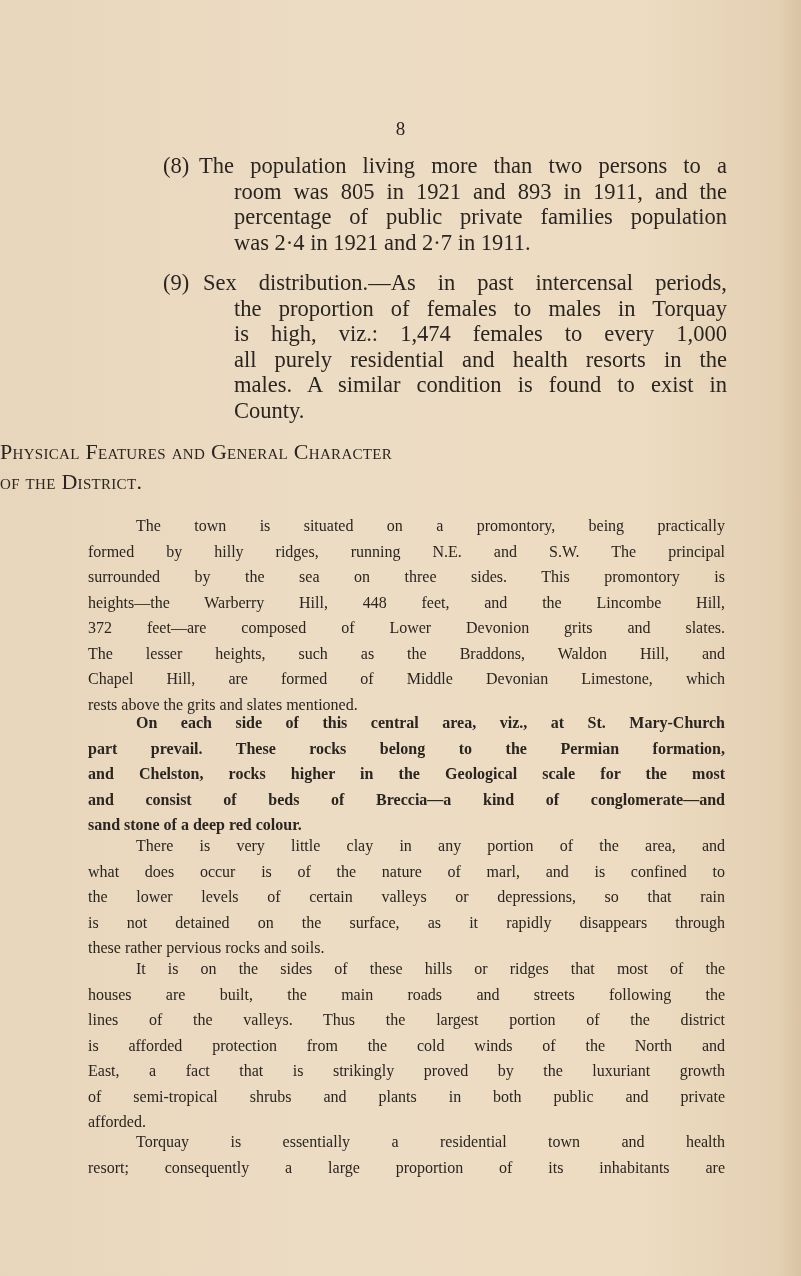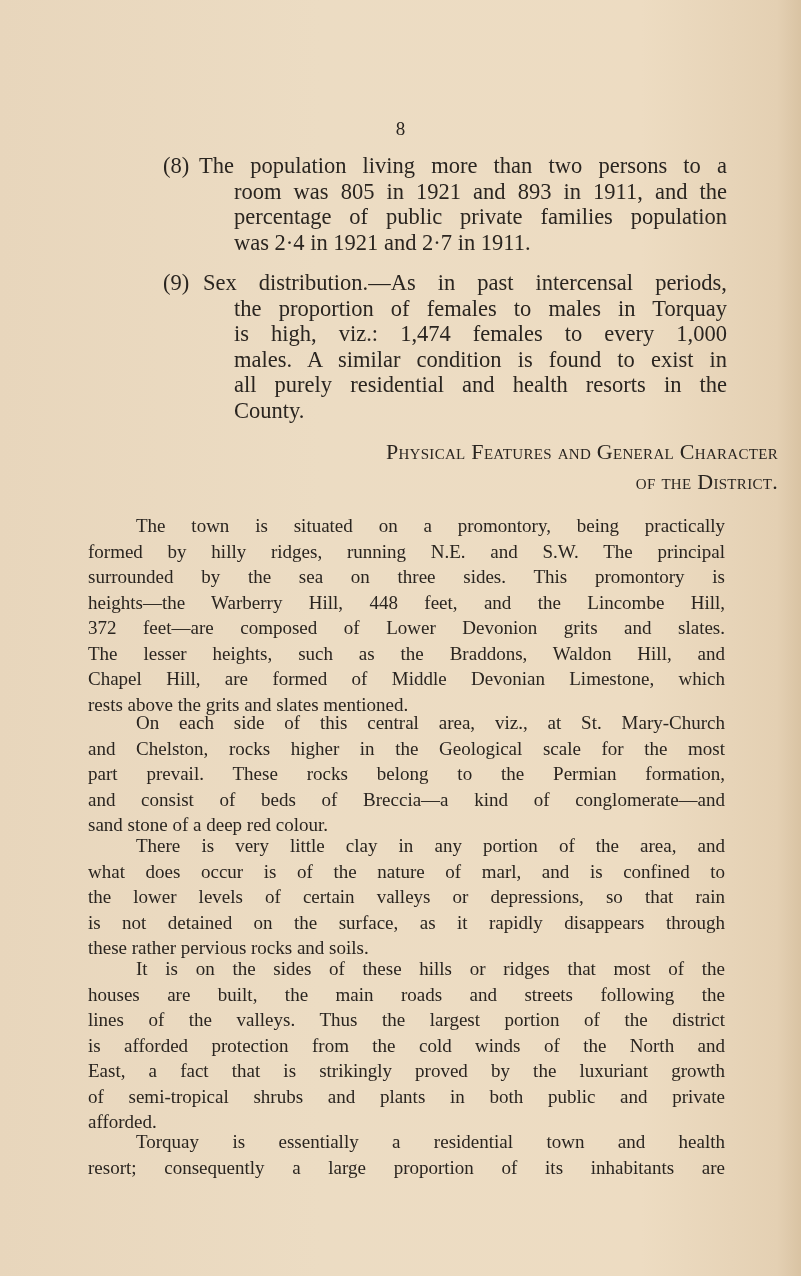--- a/index.html
+++ b/index.html
@@ -17,27 +17,27 @@
     }
     .item {
       position: absolute; left: 163px; width: 564px;
       font-size: 22.5px; line-height: 25.5px;
     }
     .item .num { position: absolute; left: 0; top: 0; }
     .item .body { margin-left: 71px; text-align: justify; text-align-last: left; }
     .line { display: block; white-space: nowrap; text-align: justify; text-align-last: justify; }
     .line.last { text-align-last: left; }
     .heading {
-      position: absolute; left: 0; width: 778px; text-align: right;
+      position: absolute; left: 0; width: 778px; text-align: left;
       font-size: 22px; line-height: 34px; letter-spacing: 0.3px;
     }
     .sc { font-variant: small-caps; }
     .para {
       position: absolute; left: 88px; width: 637px;
-      font-size: 19px; line-height: 25.5px;
+      font-size: 16px; line-height: 25.5px;
     }
     .para .line.indent { padding-left: 48px; }
   </style>
 </head>
 <body>
 
 <div class="page-number">8</div>
 
 <div class="item" style="top:153px;">
   <span class="num">(8)</span>
@@ -52,46 +52,46 @@
 </div>
 
 <div class="item" style="top:270px;">
   <span class="num">(9)</span>
   <div style="margin-left:40px;">
     <span class="line">Sex distribution.—As in past intercensal periods,</span>
   </div>
   <div class="body">
     <span class="line">the proportion of females to males in Torquay</span>
     <span class="line">is high, viz.: 1,474 females to every 1,000</span>
+    <span class="line">all purely residential and health resorts in the</span>
     <span class="line">males. A similar condition is found to exist in</span>
-    <span class="line">all purely residential and health resorts in the</span>
     <span class="line last">County.</span>
   </div>
 </div>
 
 <div class="heading" style="top:435px;">
   <div class="sc">Physical Features and General Character</div>
   <div class="sc" style="margin-top:-4px;">of the District.</div>
 </div>
 
 <div class="para" style="top:513px;">
   <span class="line indent">The town is situated on a promontory, being practically</span>
   <span class="line">formed by hilly ridges, running N.E. and S.W. The principal</span>
   <span class="line">surrounded by the sea on three sides. This promontory is</span>
   <span class="line">heights—the Warberry Hill, 448 feet, and the Lincombe Hill,</span>
   <span class="line">372 feet—are composed of Lower Devonion grits and slates.</span>
   <span class="line">The lesser heights, such as the Braddons, Waldon Hill, and</span>
   <span class="line">Chapel Hill, are formed of Middle Devonian Limestone, which</span>
   <span class="line last">rests above the grits and slates mentioned.</span>
 </div>
 
-<div class="para" style="top:710px;">
+<div class="para" style="top:710px;font-weight:bold;">
   <span class="line indent">On each side of this central area, viz., at St. Mary-Church</span>
+  <span class="line">part prevail. These rocks belong to the Permian formation,</span>
   <span class="line">and Chelston, rocks higher in the Geological scale for the most</span>
-  <span class="line">part prevail. These rocks belong to the Permian formation,</span>
   <span class="line">and consist of beds of Breccia—a kind of conglomerate—and</span>
   <span class="line last">sand stone of a deep red colour.</span>
 </div>
 
 <div class="para" style="top:833px;">
   <span class="line indent">There is very little clay in any portion of the area, and</span>
   <span class="line">what does occur is of the nature of marl, and is confined to</span>
   <span class="line">the lower levels of certain valleys or depressions, so that rain</span>
   <span class="line">is not detained on the surface, as it rapidly disappears through</span>
   <span class="line last">these rather pervious rocks and soils.</span>

